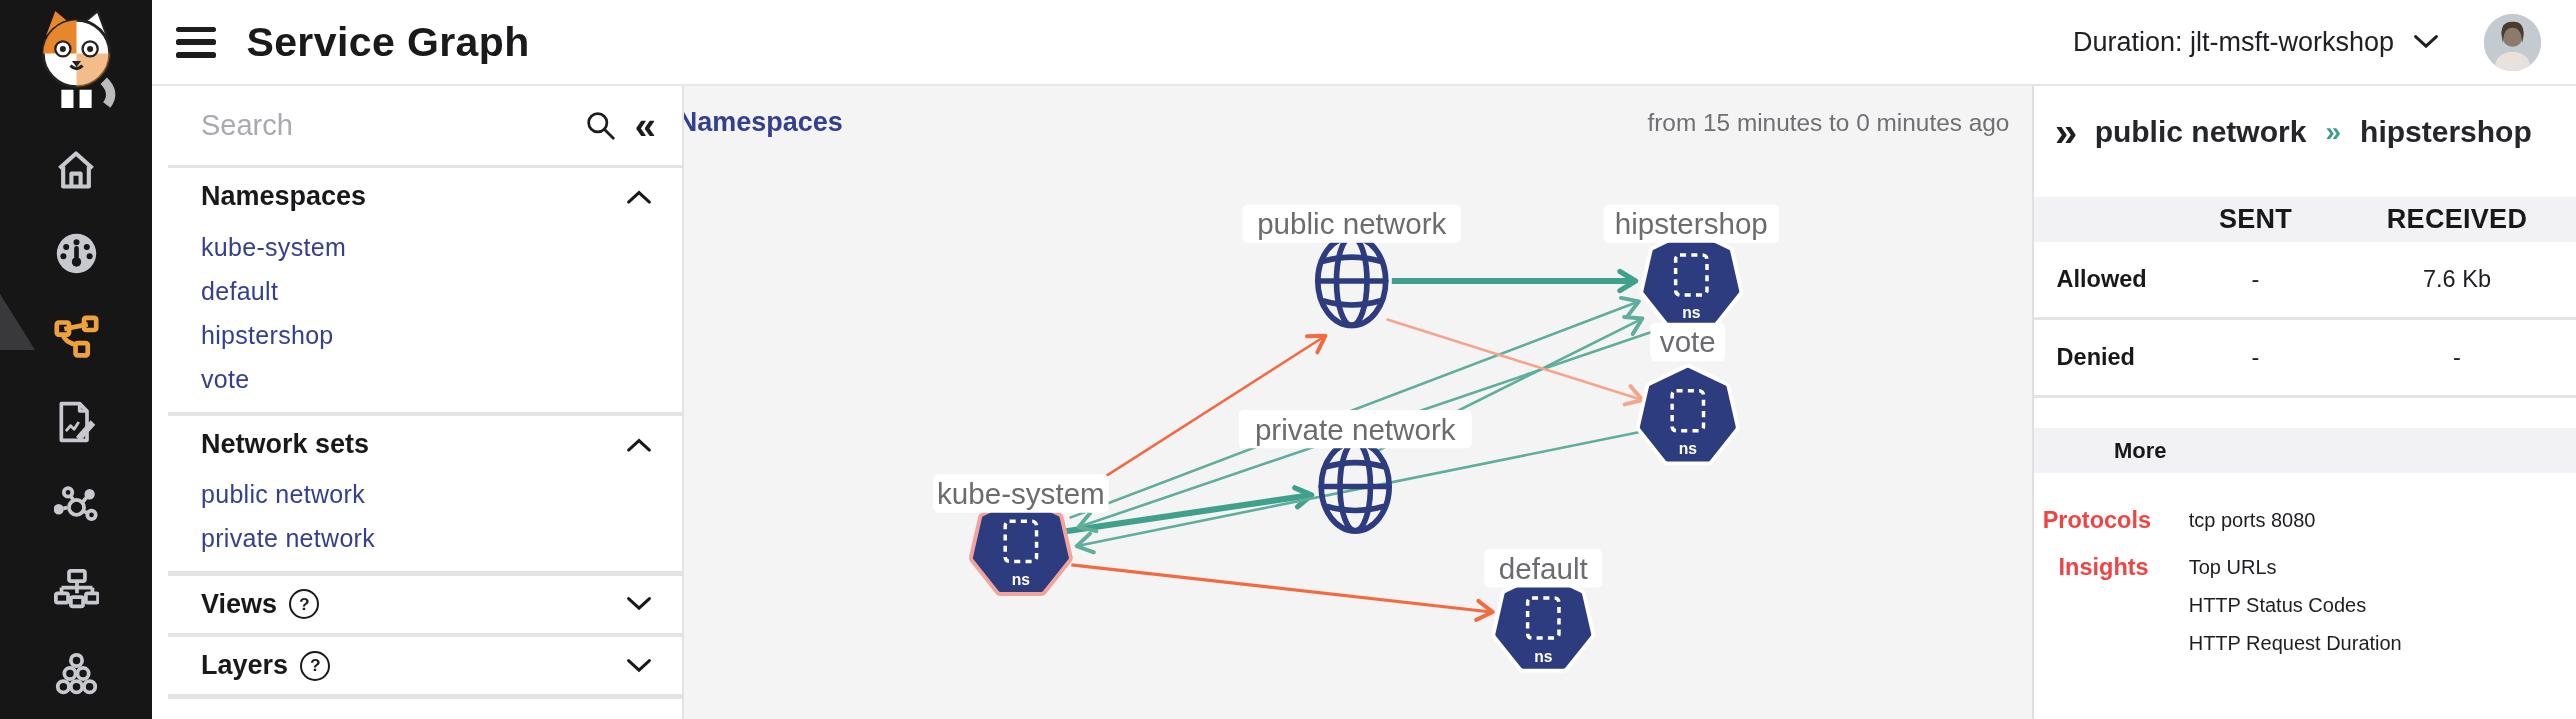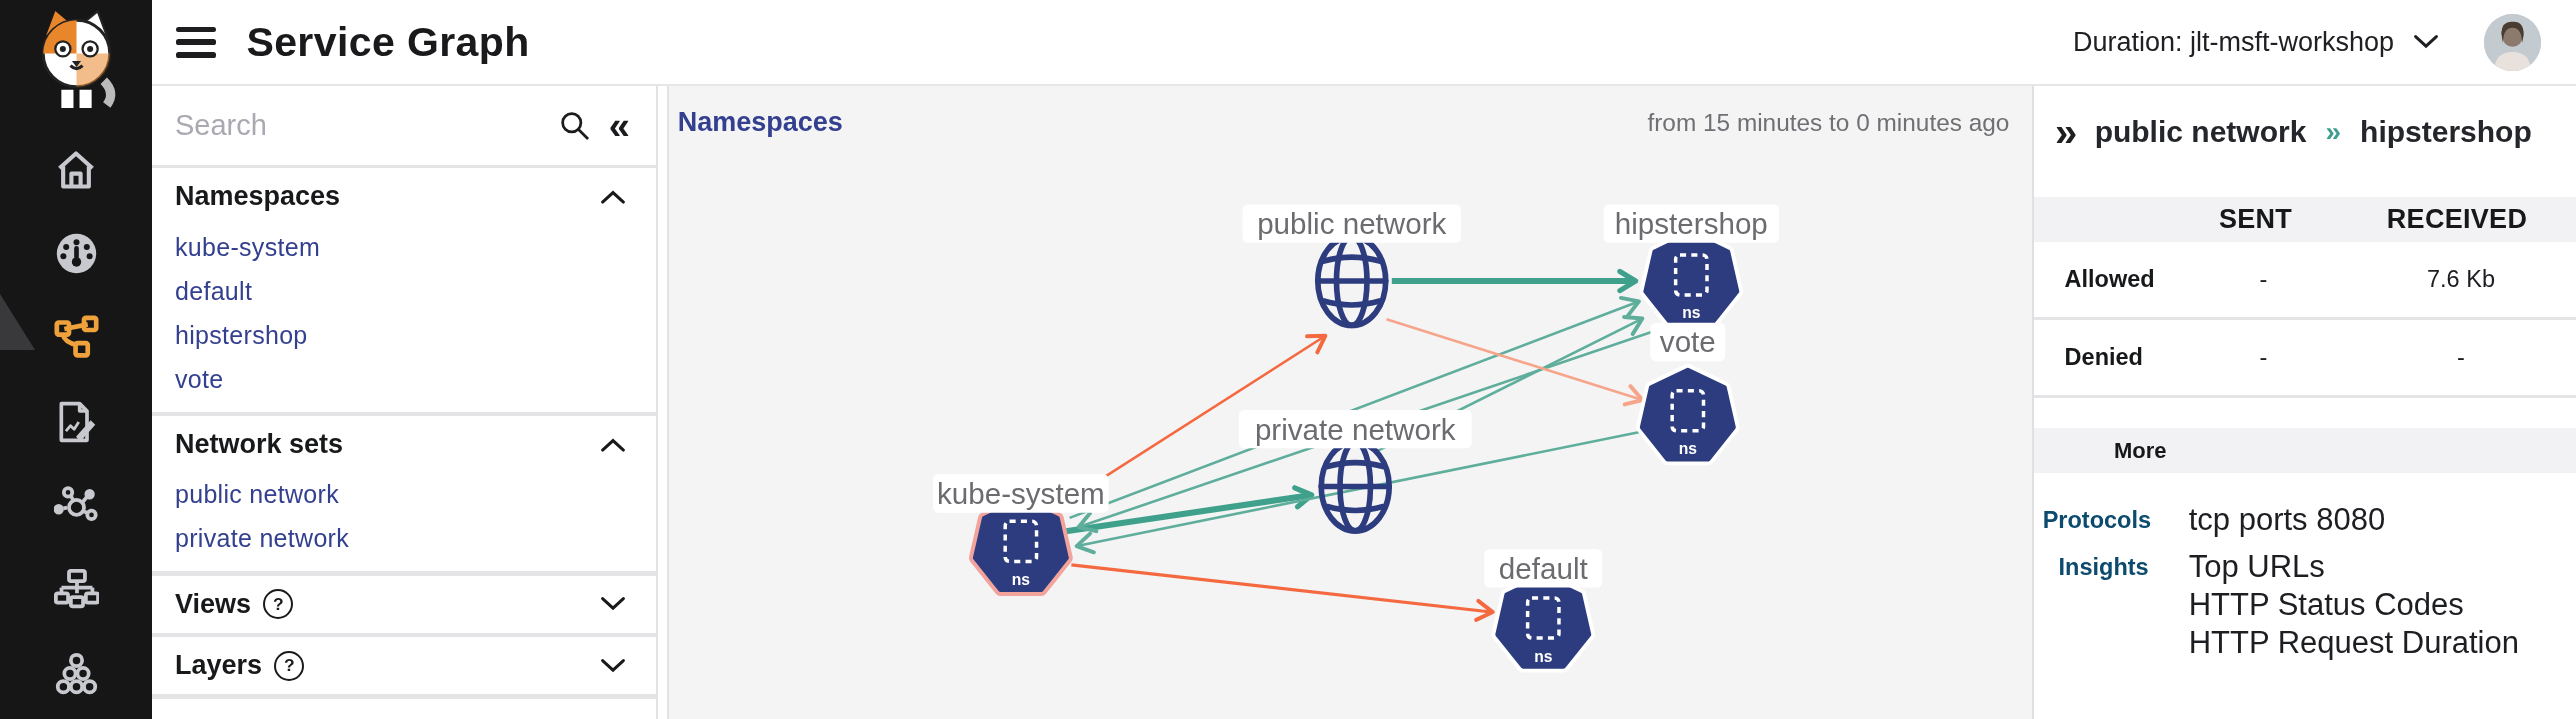--- a/index.html
+++ b/index.html
@@ -21,21 +21,21 @@
             border-bottom:2.6px solid #e6e6e8; display:flex; align-items:center; padding:0 35px 0 24.4px; z-index:4; }
   .hamburger { width:40px; height:31px; display:flex; flex-direction:column; justify-content:space-between; cursor:pointer; }
   .hamburger div { height:5.2px; border-radius:2.6px; background:#1d1d1f; }
   .app-title { margin-left:30px; font-size:41px; font-weight:800; color:#1a1a1c; letter-spacing:0.4px; }
   .header-spacer { flex:1; }
   .cluster-select { display:flex; align-items:center; gap:19px; cursor:pointer; margin-right:45px; }
   .cluster-select .label { font-size:27px; color:#202024; }
   .avatar { width:57px; height:57px; border-radius:50%; overflow:hidden; background:#c9ced2; cursor:pointer; }
 
   
-  .filter { position:absolute; left:142px; top:86px; width:516px; height:633px; background:#fff;
+  .filter { position:absolute; left:168px; top:86px; width:516px; height:633px; background:#fff;
             border-right:2.6px solid #e3e3e6; z-index:3; }
   .search-row { height:82px; display:flex; align-items:center; padding:0 26px 0 33px; border-bottom:3.5px solid #e4e4e7; }
   .search-input { flex:1; border:none; outline:none; font-size:29px; color:#333;
                   font-family:"Liberation Sans", sans-serif; background:transparent; min-width:0; }
   .search-input::placeholder { color:#a9a9b1; }
   .icon-btn { display:flex; align-items:center; justify-content:center; cursor:pointer; }
   .collapse-glyph { font-size:38px; color:#1c1c1e; font-weight:600; line-height:1; margin-left:19px; }
   .sec-head { height:57px; display:flex; align-items:center; padding:0 30px 0 33px; cursor:pointer; }
   .sec-title { font-size:27px; font-weight:700; color:#18191b; }
   .sec-spacer { flex:1; }
@@ -61,28 +61,28 @@
   .details { position:absolute; right:0; top:86px; width:544px; height:633px; background:#fff;
              border-left:2.6px solid #e0e0e3; overflow:hidden; }
   .crumb-row { display:flex; align-items:center; margin:26px 17.4px 0 21px; gap:17.4px; }
   .crumb-collapse { font-size:40px; font-weight:700; color:#1f1f22; line-height:1; cursor:pointer; }
   .crumb-text { font-size:30px; font-weight:600; color:#25262b; white-space:nowrap; }
   .crumb-sep { font-size:28px; font-weight:700; color:#3f9e8f; margin:0 1.7px; }
   .tbl { margin-top:45px; }
   .tbl-grid { display:grid; grid-template-columns:139px 165px 1fr; align-items:center; }
   .tbl-head { height:45px; background:#f2f2f4; }
   .tbl-head .col { font-size:27px; font-weight:700; color:#17181a; text-align:center; letter-spacing:0.3px; }
-  .tbl-row { height:78px; border-bottom:3.5px solid #e4e4e6;padding-left:8px; }
+  .tbl-row { height:78px; border-bottom:3.5px solid #e4e4e6; }
   .tbl-row .rlabel { font-size:23.5px; font-weight:700; color:#17181a; padding-left:22.6px; }
   .tbl-row .rval { font-size:23.5px; color:#1d1e22; text-align:center; }
   .more-band { margin-top:30px; height:45px; background:#f2f2f4; display:flex; align-items:center; }
   .more-band span { font-size:22px; font-weight:700; color:#17181a; padding-left:80px; }
   .kv { display:grid; grid-template-columns:106px 1fr; column-gap:40px; padding-left:8.7px; }
-  .kv .k { font-size:23.5px; font-weight:700; color:#0c4a6e; text-align:right; line-height:38px; }
-  .kv .v { font-size:31px; color:#1d1e22; line-height:38px; }
+  .kv .k { font-size:23.5px; font-weight:700; color:#ef4444; text-align:right; line-height:38px; }
+  .kv .v { font-size:20px; color:#1d1e22; line-height:38px; }
   .kv.protocols { margin-top:28px; }
   .kv.insights { margin-top:9px; }
   .insight-item { height:38px; line-height:38px; }
 </style>
 </head>
 <body>
 
 <div class="app">
 
   <nav class="rail">

